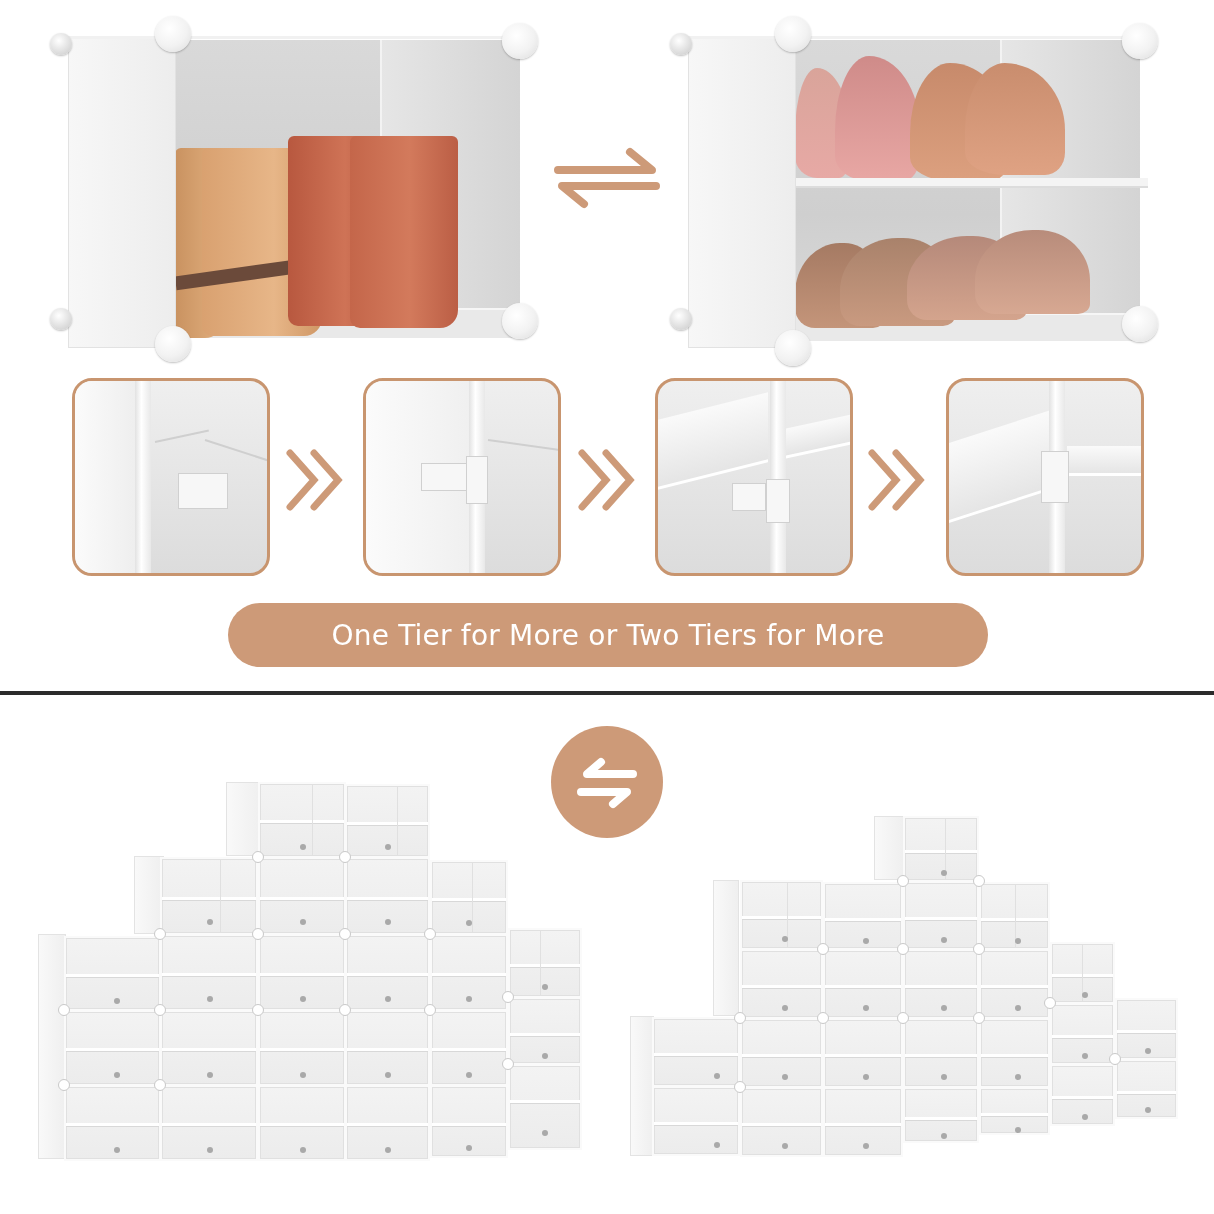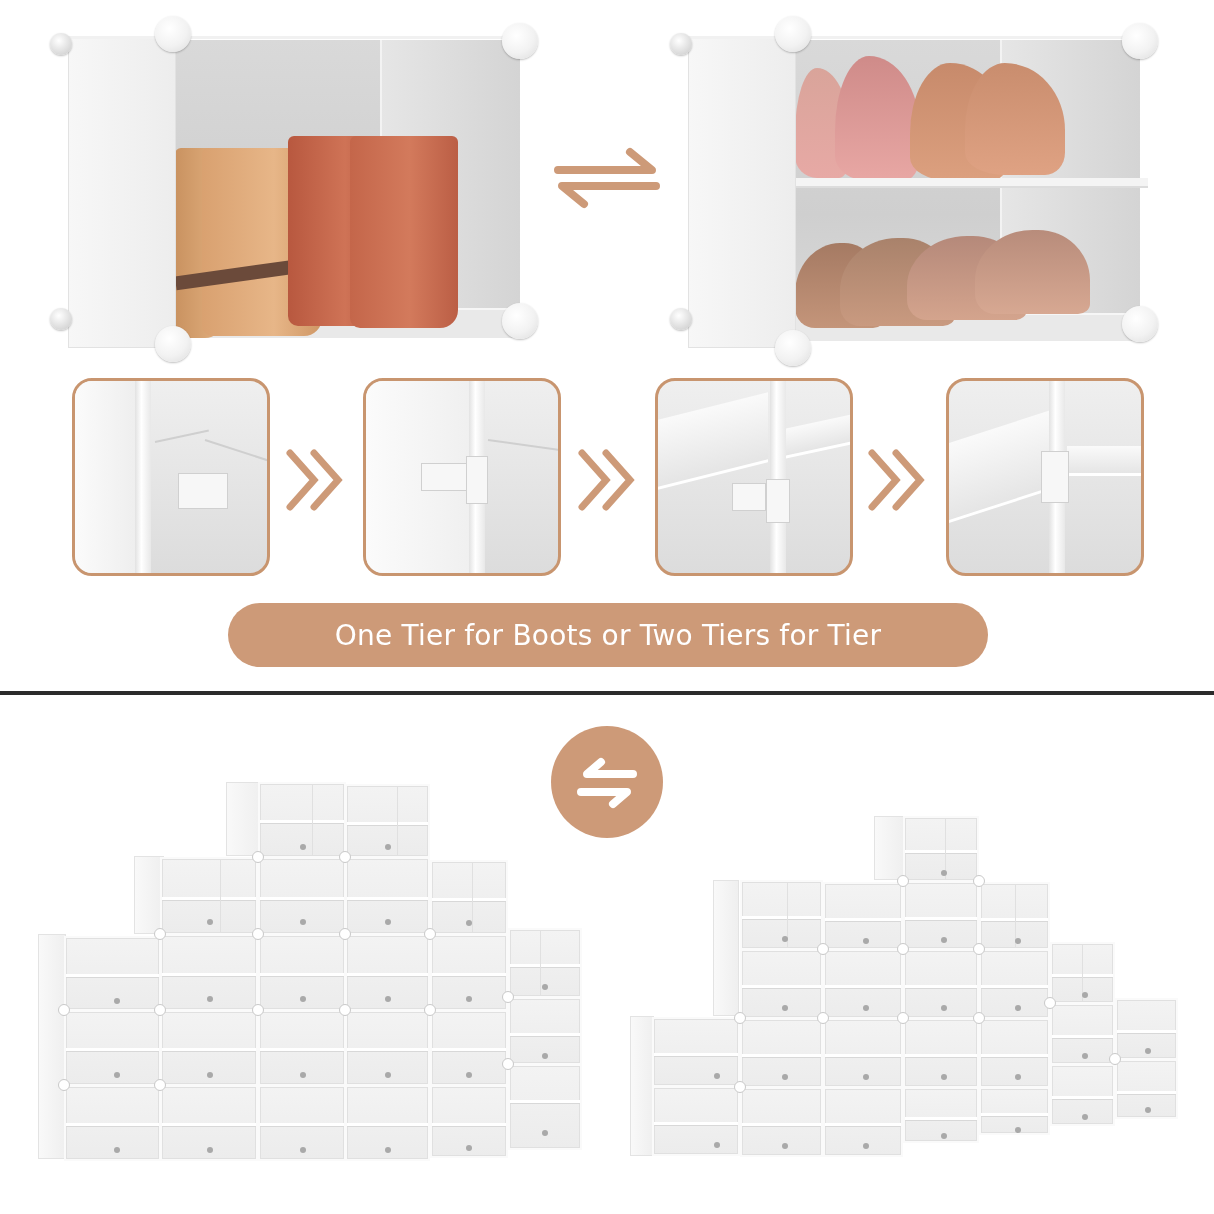--- a/index.html
+++ b/index.html
@@ -149,21 +149,21 @@
 </svg>
 
 <div class="step" style="left:946px;top:378px;">
   <div class="board" style="left:0;top:45px;width:105px;height:80px;transform:skewY(-18deg);"></div>
   <div class="pole" style="left:100px;"></div>
   <div class="board" style="left:118px;top:65px;width:80px;height:30px;"></div>
   <div class="clip" style="left:92px;top:70px;width:28px;height:52px;"></div>
 </div>
 
 <div class="banner">
-  <span>One Tier for Boots or Two Tiers for Tier</span>
+  <span>One Tier for More or Two Tiers for More</span>
 </div>
 
 <div class="divider"></div>
 
 <div class="swap-circle">
   <svg width="112" height="112" viewBox="0 0 112 112" style="position:absolute;left:0;top:0;">
     <path d="M82 48 H36 L50 36" fill="none" stroke="#ffffff" stroke-width="8" stroke-linecap="round" stroke-linejoin="round"></path>
     <path d="M30 66 H76 L62 78" fill="none" stroke="#ffffff" stroke-width="8" stroke-linecap="round" stroke-linejoin="round"></path>
   </svg>
 </div>

